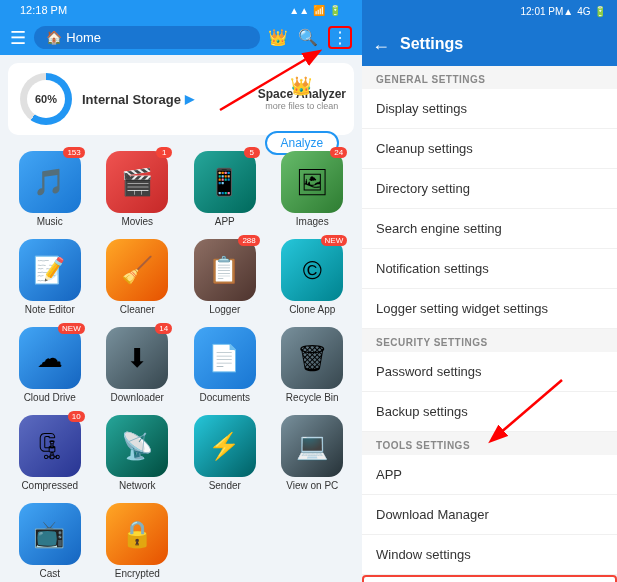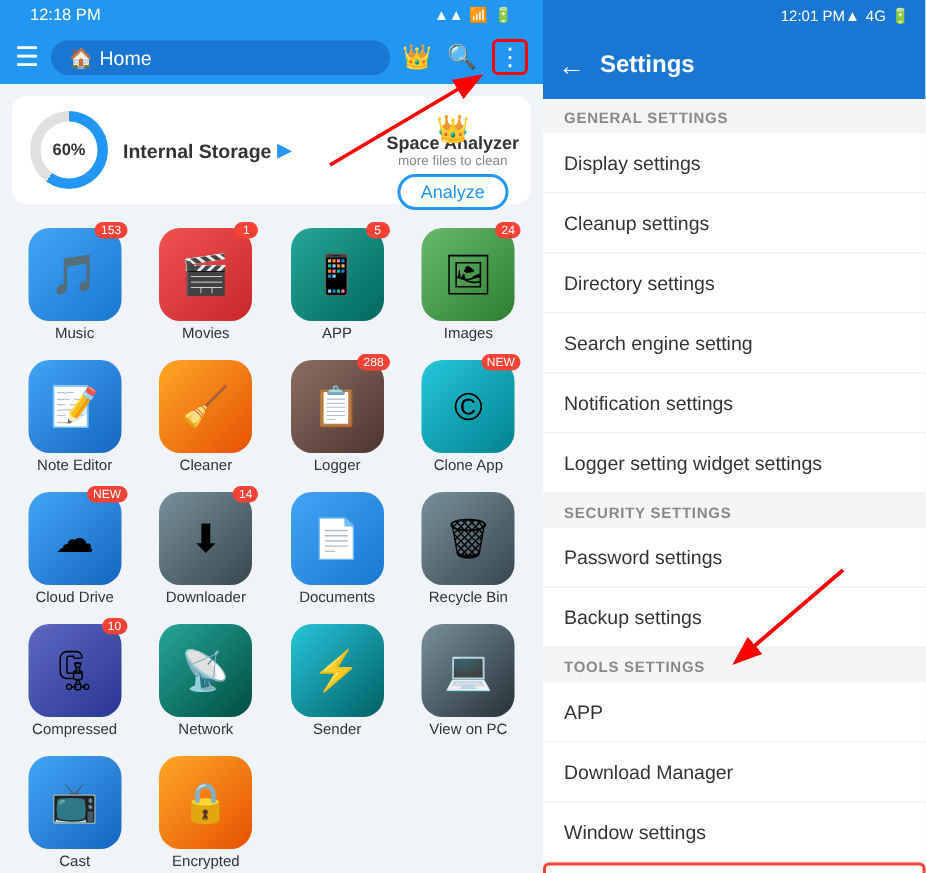--- a/index.html
+++ b/index.html
@@ -148,21 +148,21 @@
       font-size: 9px;
       color: #888;
     }
     .analyze-btn {
       background: white;
       border: 2px solid #2196F3;
       border-radius: 20px;
       padding: 3px 14px;
       color: #2196F3;
       font-size: 12px;
-      margin-top: 4px;
+      margin-top: 20px;
       cursor: pointer;
     }
     .crown-icon {
       color: #FFC107;
       font-size: 18px;
       position: absolute;
       top: -8px;
       left: 50%;
       transform: translateX(-50%);
     }
@@ -517,21 +517,21 @@
 
     <div class="right-top-nav">
       <span class="back-btn">←</span>
       <span class="settings-title">Settings</span>
     </div>
 
     <div class="settings-list" id="settings-list">
     <div class="section-header">GENERAL SETTINGS</div>
         <div class="settings-item">Display settings</div>
         <div class="settings-item">Cleanup settings</div>
-        <div class="settings-item">Directory settings</div>
+        <div class="settings-item">Directory setting</div>
         <div class="settings-item">Search engine setting</div>
         <div class="settings-item">Notification settings</div>
         <div class="settings-item">Logger setting widget settings</div>
         <div class="section-header">SECURITY SETTINGS</div>
         <div class="settings-item">Password settings</div>
         <div class="settings-item">Backup settings</div>
         <div class="section-header">TOOLS SETTINGS</div>
         <div class="settings-item">APP</div>
         <div class="settings-item">Download Manager</div>
         <div class="settings-item">Window settings</div>

